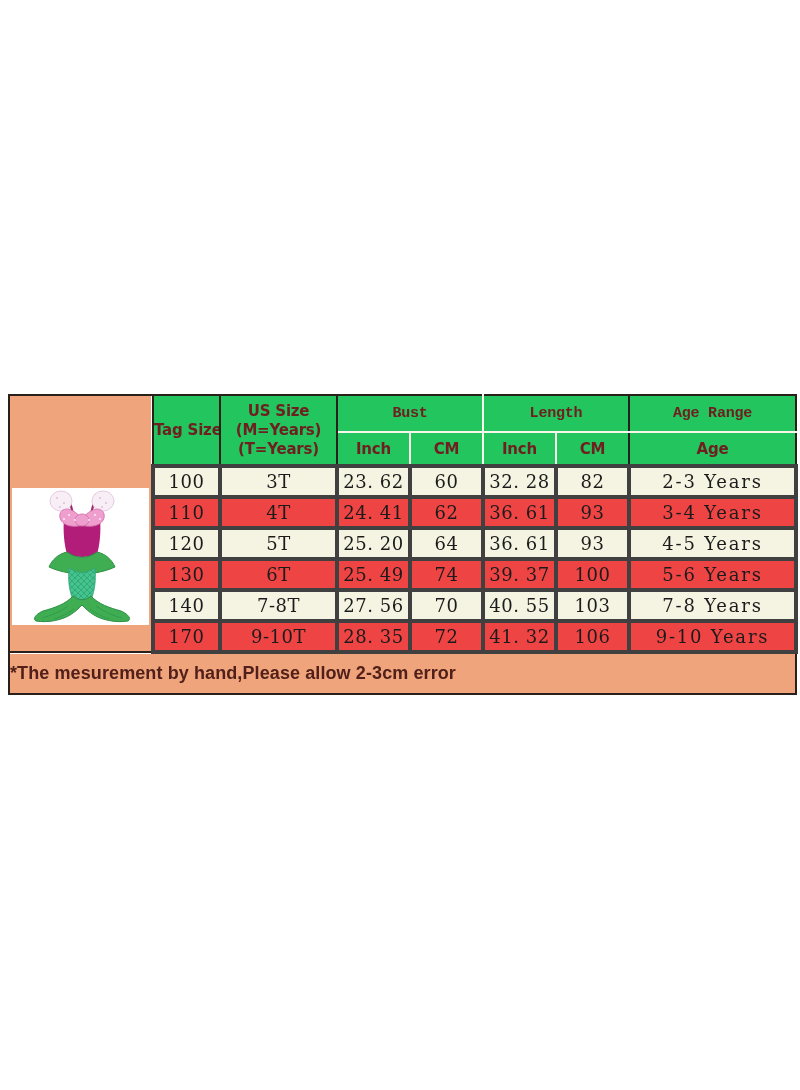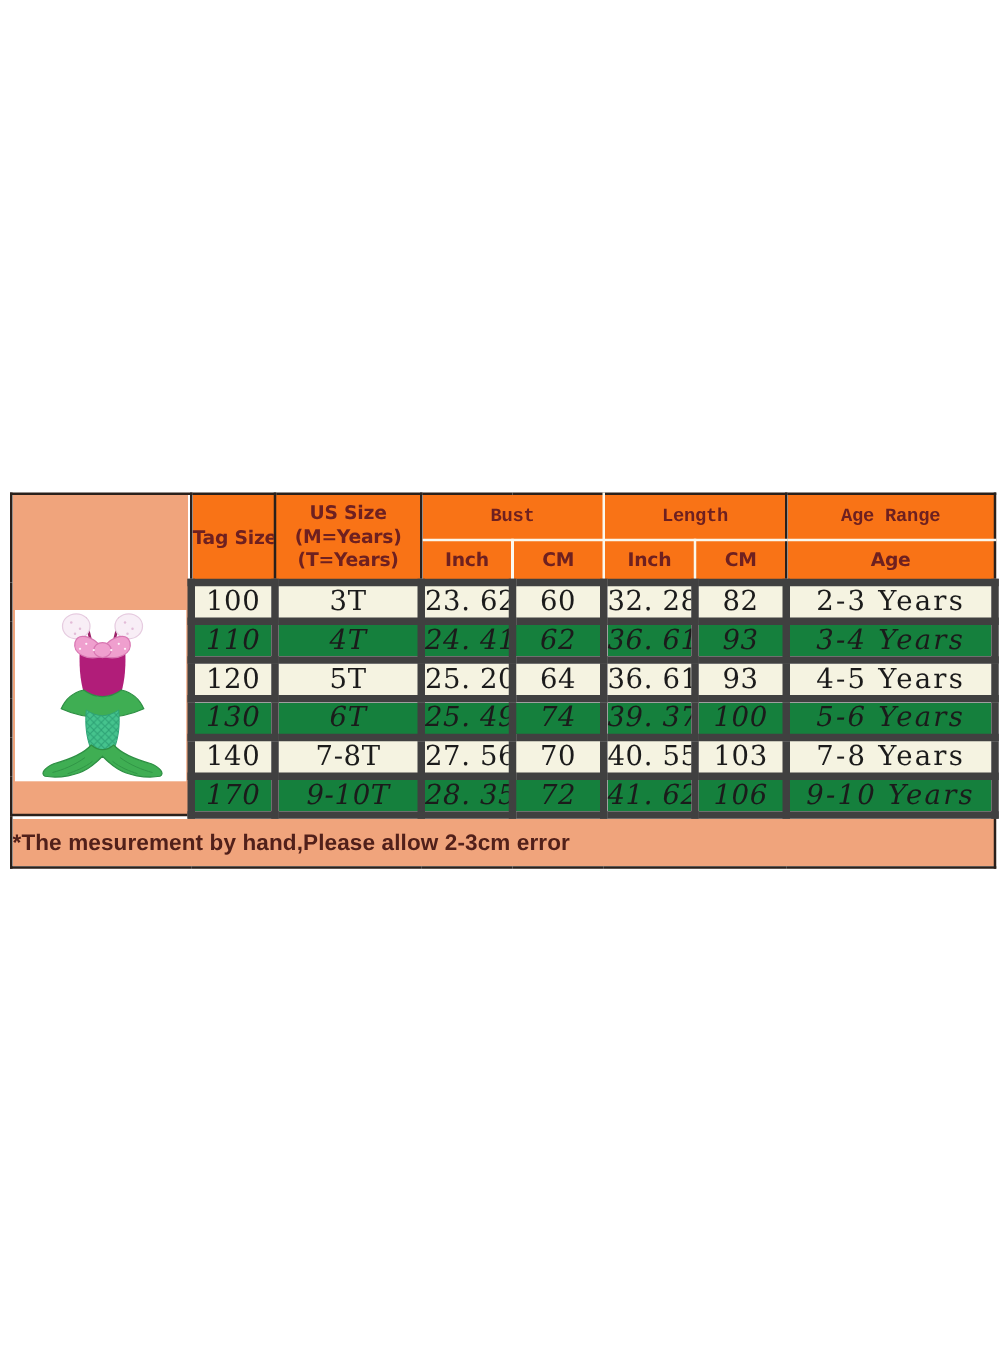--- a/index.html
+++ b/index.html
@@ -8,41 +8,41 @@
     font-family:"DejaVu Sans","Liberation Sans",sans-serif;
   }
   .table-wrap{position:absolute;left:8px;top:394px;width:787px;}
   table.size-chart{
     border-collapse:collapse;table-layout:fixed;width:787px;
     border:2px solid #2a201b;
   }
   td{padding:0;text-align:center;vertical-align:middle;overflow:hidden;}
   
   td.h{
-    background:#f97316;color:#6e2020;font-weight:bold;
+    background:#22c55e;color:#6e2020;font-weight:bold;
     font-family:"DejaVu Sans","Liberation Sans",sans-serif;
     font-size:15px;border:2px solid #2a201b;letter-spacing:-0.2px;
     white-space:nowrap;
   }
   tr.hr1{height:37px;}
   tr.hr2{height:34px;}
   td.us div{line-height:19px;}
   
   td.h.sep-r{border-right-color:#fbf7ec;}
   td.h.sep-b{border-bottom-color:#fbf7ec;font-family:Liberation Mono, monospace;}
   
   tr.dr{height:31px;}
   td.d{
     font-family:"DejaVu Serif","Liberation Serif",serif;
-    font-size:22px;color:#1b1b1b;border:6px solid #404040;
+    font-size:18px;color:#1b1b1b;border:4px solid #404040;
     letter-spacing:0.5px;white-space:nowrap;
   }
   td.d.agecell{letter-spacing:1.8px;}
   tr.alt td.d{background:#f5f3e1;}
-  tr.plain td.d{background:#15803d;font-style:italic;}
+  tr.plain td.d{background:#ef4444;}
   
   td.imgcell{
     background:#f0a47c;border:2px solid #2a201b;vertical-align:top;
   }
   .photo{
     width:137px;height:137px;background:#ffffff;margin:92px auto 0 auto;
   }
   .photo svg{display:block;}
   
   tr.note-row{height:42px;}
@@ -189,21 +189,21 @@
         <td class="d">70</td>
         <td class="d">40. 55</td>
         <td class="d">103</td>
         <td class="d agecell">7-8 Years</td>
       </tr>
       <tr class="dr plain">
         <td class="d">170</td>
         <td class="d">9-10T</td>
         <td class="d">28. 35</td>
         <td class="d">72</td>
-        <td class="d">41. 62</td>
+        <td class="d">41. 32</td>
         <td class="d">106</td>
         <td class="d agecell">9-10 Years</td>
       </tr>
 
       <tr class="note-row">
         <td colspan="8">*The mesurement by hand,Please allow 2-3cm error</td>
       </tr>
     </tbody>
   </table>
 </div>

